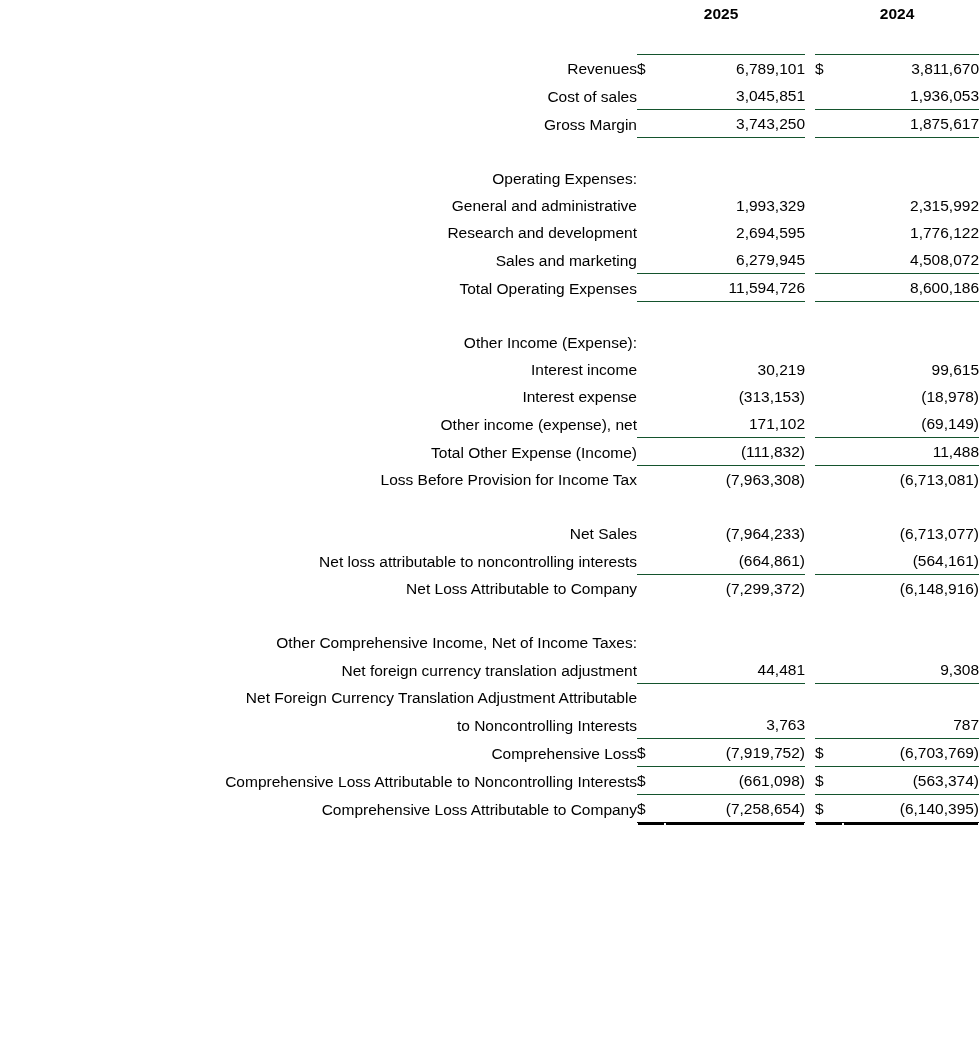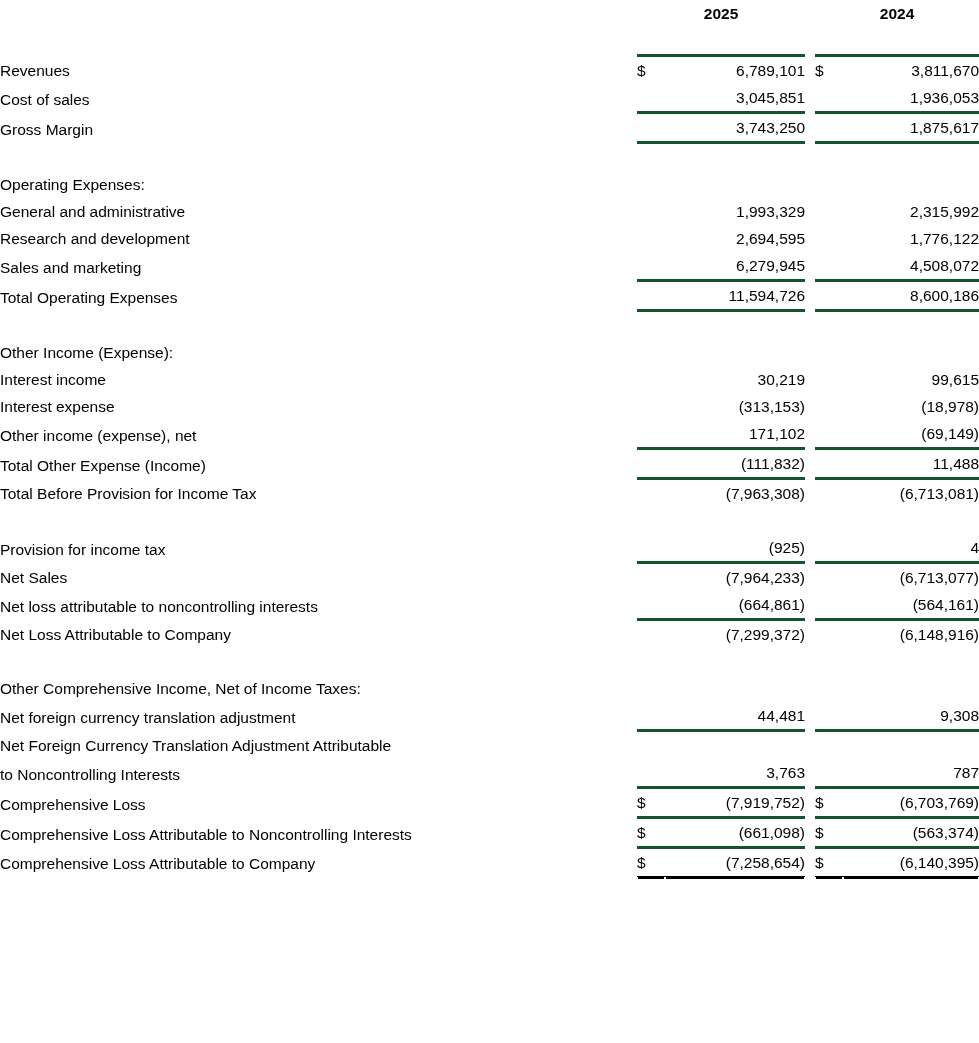--- a/index.html
+++ b/index.html
@@ -34,42 +34,42 @@
   col.c-amt2  { width: 136px; }
 
   table.fin td {
     padding: 0;
     vertical-align: bottom;
     line-height: 27px;
     height: 27px;
     white-space: nowrap;
   }
   .lbl {
-    text-align: left;
+    text-align: right;
     padding-left: 2px;
   }
   .cur {
     text-align: left;
     padding-left: 6px;
   }
   .amt {
     text-align: right;
     padding-right: 3px;
   }
   .hdr {
     text-align: center;
     font-weight: bold;
     padding-bottom: 2px;
   }
   
   .ind0 { padding-left: 2px; }
   .ind1 { padding-left: 17px; }
   .ind2 { padding-left: 38px; margin-top: 12px; }
   .ind3 { padding-left: 58px; }
-  .rule-bot { border-bottom: 3px solid #14532d; }
+  .rule-bot { border-bottom: 1px solid #14532d; }
   .rule-dbl-bot {
     border-bottom: 1px solid #000;
     box-shadow: 0 3px 0 -1px #000;
   }
   .spacer td { height: 20px; line-height: 20px; }
   .hdr-rule td { height: 3px; line-height: 3px; padding: 0; }
 </style>
 </head>
 <body>
 
@@ -212,42 +212,34 @@
         </tr>
         <tr>
           <td class="lbl ind2">Total Other Expense (Income)</td>
           <td class="cur rule-bot"></td>
           <td class="amt rule-bot">(111,832)</td>
           <td></td>
           <td class="cur rule-bot"></td>
           <td class="amt rule-bot">11,488</td>
         </tr>
         <tr>
-          <td class="lbl ind2">Total Before Provision for Income Tax</td>
+          <td class="lbl ind2">Loss Before Provision for Income Tax</td>
           <td class="cur"></td>
           <td class="amt">(7,963,308)</td>
           <td></td>
           <td class="cur"></td>
           <td class="amt">(6,713,081)</td>
         </tr>
         <tr class="spacer">
           <td class="lbl ind0"></td>
           <td class="cur"></td>
           <td class="amt"></td>
           <td></td>
           <td class="cur"></td>
           <td class="amt"></td>
-        </tr>
-        <tr>
-          <td class="lbl ind0">Provision for income tax</td>
-          <td class="cur rule-bot"></td>
-          <td class="amt rule-bot">(925)</td>
-          <td></td>
-          <td class="cur rule-bot"></td>
-          <td class="amt rule-bot">4</td>
         </tr>
         <tr>
           <td class="lbl ind2">Net Sales</td>
           <td class="cur"></td>
           <td class="amt">(7,964,233)</td>
           <td></td>
           <td class="cur"></td>
           <td class="amt">(6,713,077)</td>
         </tr>
         <tr>

